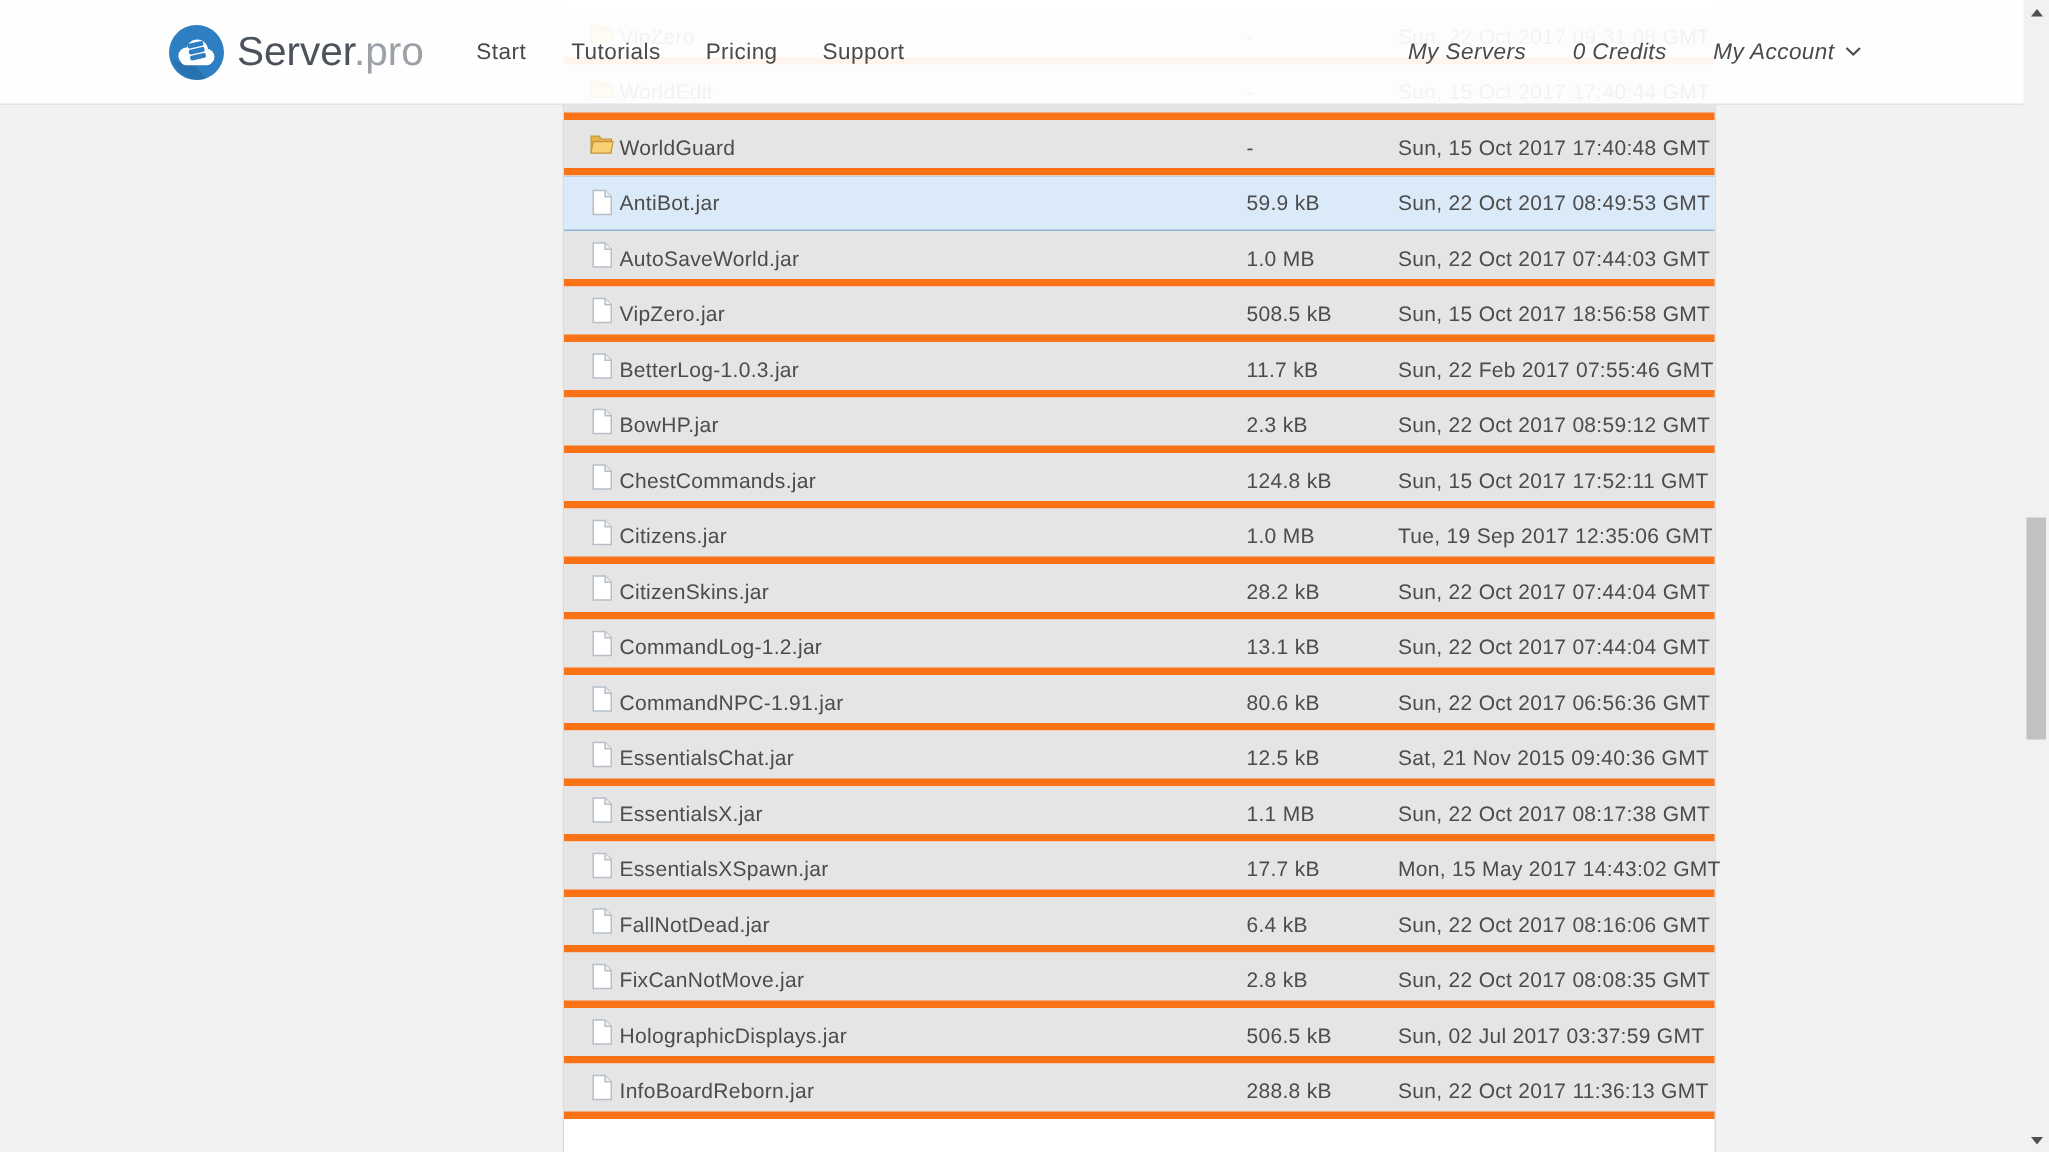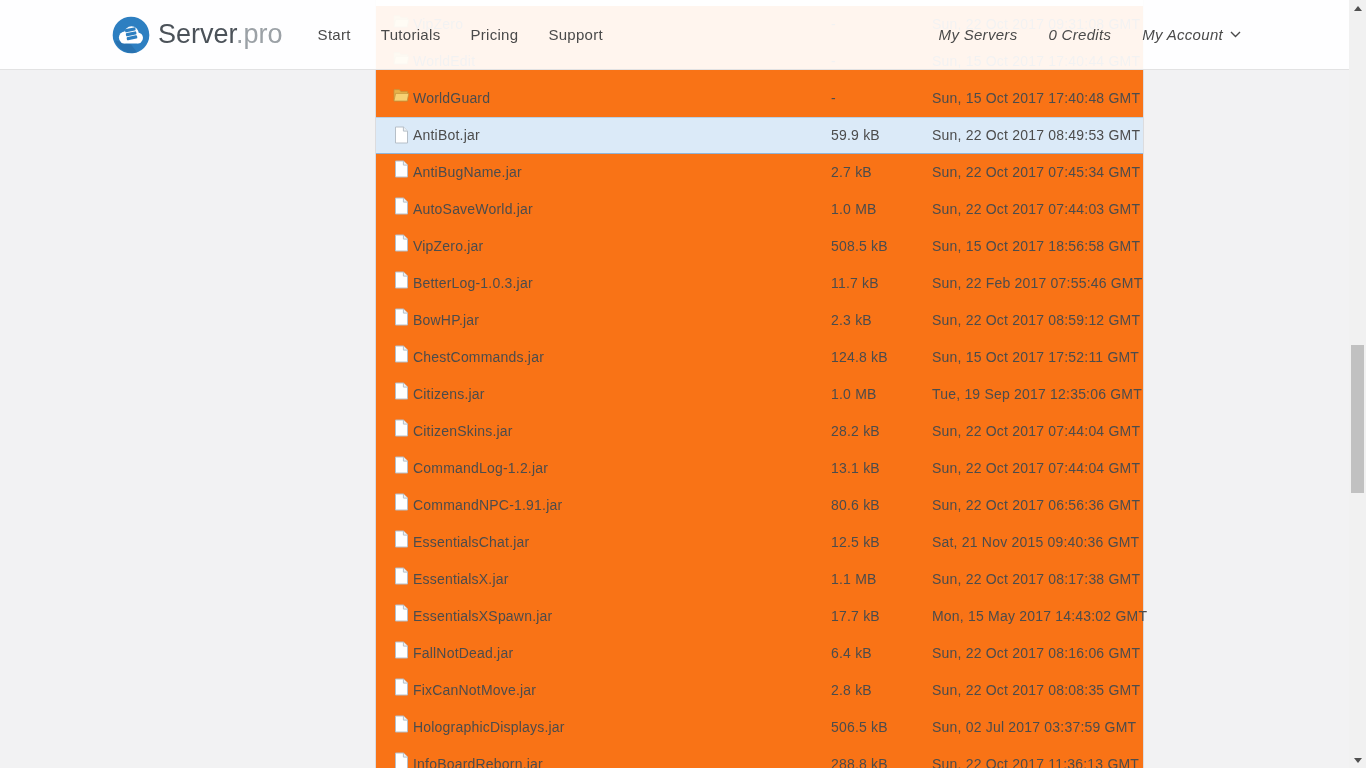--- a/index.html
+++ b/index.html
@@ -18,22 +18,22 @@
     width: 769px; height: 768px;
     background: #ffffff;
     border-left: 1px solid #dcdcde;
     border-right: 1px solid #dcdcde;
     z-index: 1;
   }
   .rows { position: absolute; top: 6px; left: 0; right: 0; }
   .row {
     position: relative;
     height: 37px;
-    border-bottom: 7px solid #f97316;
-    background: #f97316;
+    border-bottom: 5px solid #f97316;
+    background: #e5e5e5;
   }
   .row.highlighted {
     background: #dbeaf8;
     border-bottom: 1px solid #8fb4d8;
     box-shadow: inset 0 1px 0 #b9cfe3;
   }
   .cell-icon {
     position: absolute; left: 16px; top: 50%;
     transform: translateY(-50%);
     width: 18px; height: 18px;
@@ -172,32 +172,20 @@
     <span class="cell-icon">
 
       <svg width="15" height="18" viewBox="0 0 15 18">
         <path d="M1.5 1 H9.4 L13.5 5.1 V17 H1.5 Z" fill="#ffffff" stroke="#b6bfc8" stroke-width="1"></path>
         <path d="M9.4 1 V5.1 H13.5" fill="#edf1f4" stroke="#b6bfc8" stroke-width="1"></path>
       </svg>
     </span>
     <span class="cell-name">AntiBot.jar</span>
     <span class="cell-size">59.9 kB</span>
     <span class="cell-date">Sun, 22 Oct 2017 08:49:53 GMT</span>
-  </div>
-      <div class="row">
-    <span class="cell-icon">
-
-      <svg width="15" height="18" viewBox="0 0 15 18">
-        <path d="M1.5 1 H9.4 L13.5 5.1 V17 H1.5 Z" fill="#ffffff" stroke="#b6bfc8" stroke-width="1"></path>
-        <path d="M9.4 1 V5.1 H13.5" fill="#edf1f4" stroke="#b6bfc8" stroke-width="1"></path>
-      </svg>
-    </span>
-    <span class="cell-name">AntiBugName.jar</span>
-    <span class="cell-size">2.7 kB</span>
-    <span class="cell-date">Sun, 22 Oct 2017 07:45:34 GMT</span>
   </div>
       <div class="row">
     <span class="cell-icon">
 
       <svg width="15" height="18" viewBox="0 0 15 18">
         <path d="M1.5 1 H9.4 L13.5 5.1 V17 H1.5 Z" fill="#ffffff" stroke="#b6bfc8" stroke-width="1"></path>
         <path d="M9.4 1 V5.1 H13.5" fill="#edf1f4" stroke="#b6bfc8" stroke-width="1"></path>
       </svg>
     </span>
     <span class="cell-name">AutoSaveWorld.jar</span>

